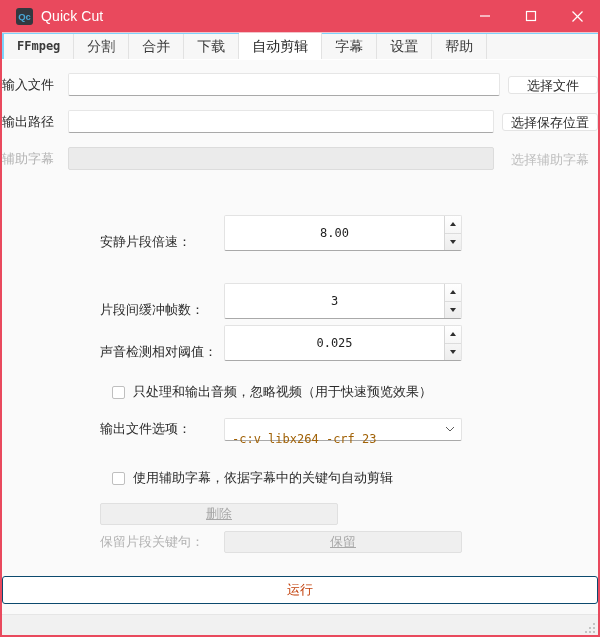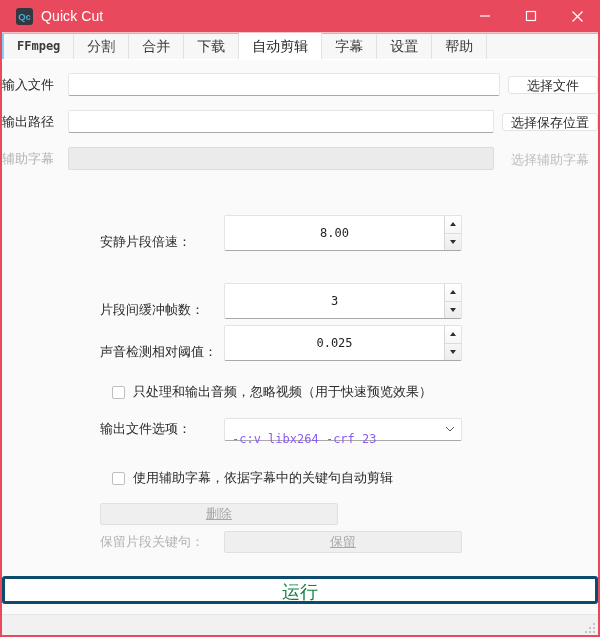--- a/index.html
+++ b/index.html
@@ -299,21 +299,21 @@
     border-bottom: 1px solid #a9a9a9;
     border-radius: 2px;
     background: #ffffff;
     display: flex;
     align-items: center;
     padding: 0 6px 0 7px;
   }
   .combo .cval {
     flex: 1 1 auto;
     font-size: 12px;
-    color: #8b5cf6;
+    color: #a16207;
     font-family: "DejaVu Sans Mono", "Liberation Mono", monospace;
     white-space: nowrap;
     overflow: hidden;
     margin-top: 20px;
   }
   .chev {
     flex: 0 0 auto;
     width: 10px;
     height: 10px;
   }
@@ -349,24 +349,24 @@
   
   .run-wrap {
     margin-top: auto;
     padding-bottom: 10px;
   }
   .run-btn {
     width: 100%;
     height: 28px;
     box-sizing: border-box;
     background: #ffffff;
-    border: 3px solid #0c4a6e;
+    border: 1px solid #0c4a6e;
     border-radius: 3px;
-    font-size: 18px;
-    color: #15803d;
+    font-size: 13px;
+    color: #c2410c;
     font-family: "Liberation Sans", "DejaVu Sans", sans-serif;
     cursor: default;
   }
 
   
   .statusbar {
     flex: 0 0 20px;
     height: 20px;
     background: #f1f1f1;
     border-top: 1px solid #e6e6e6;

